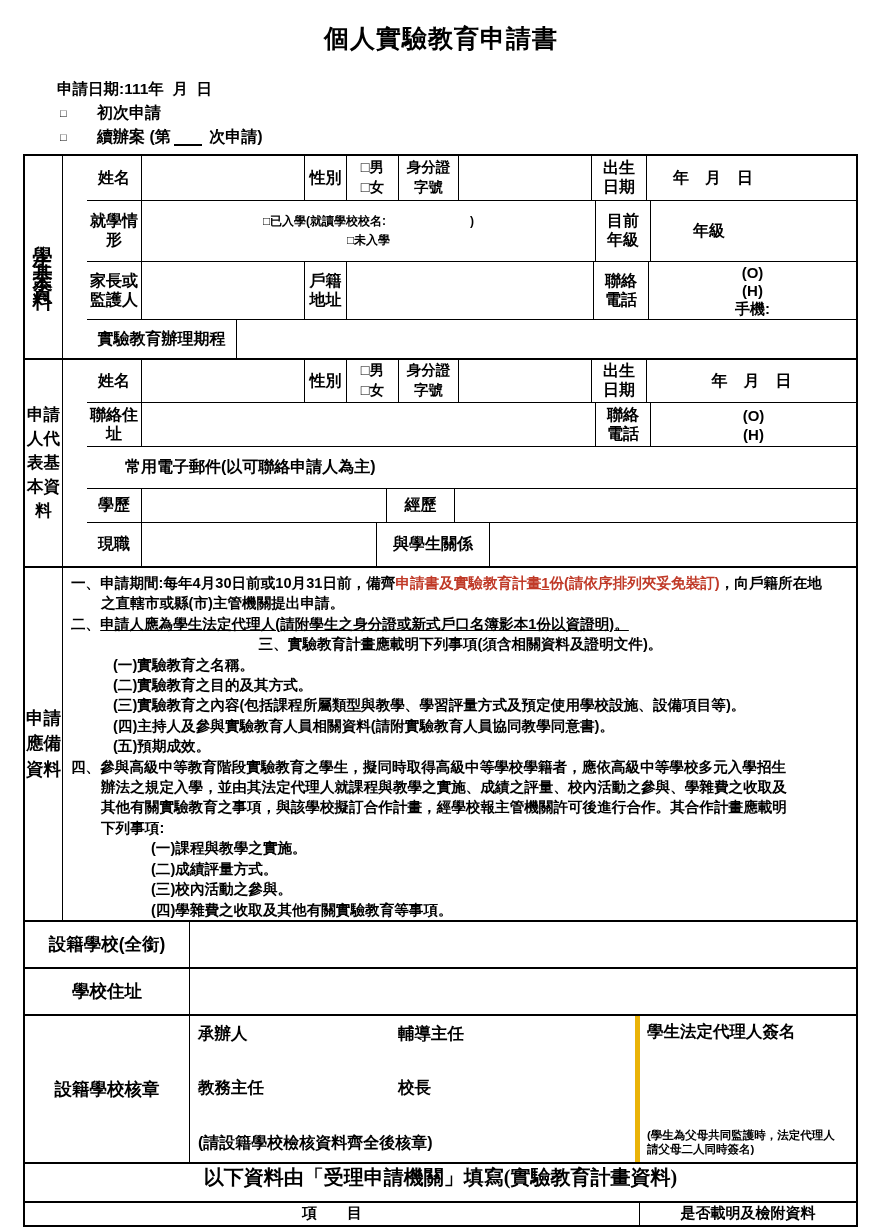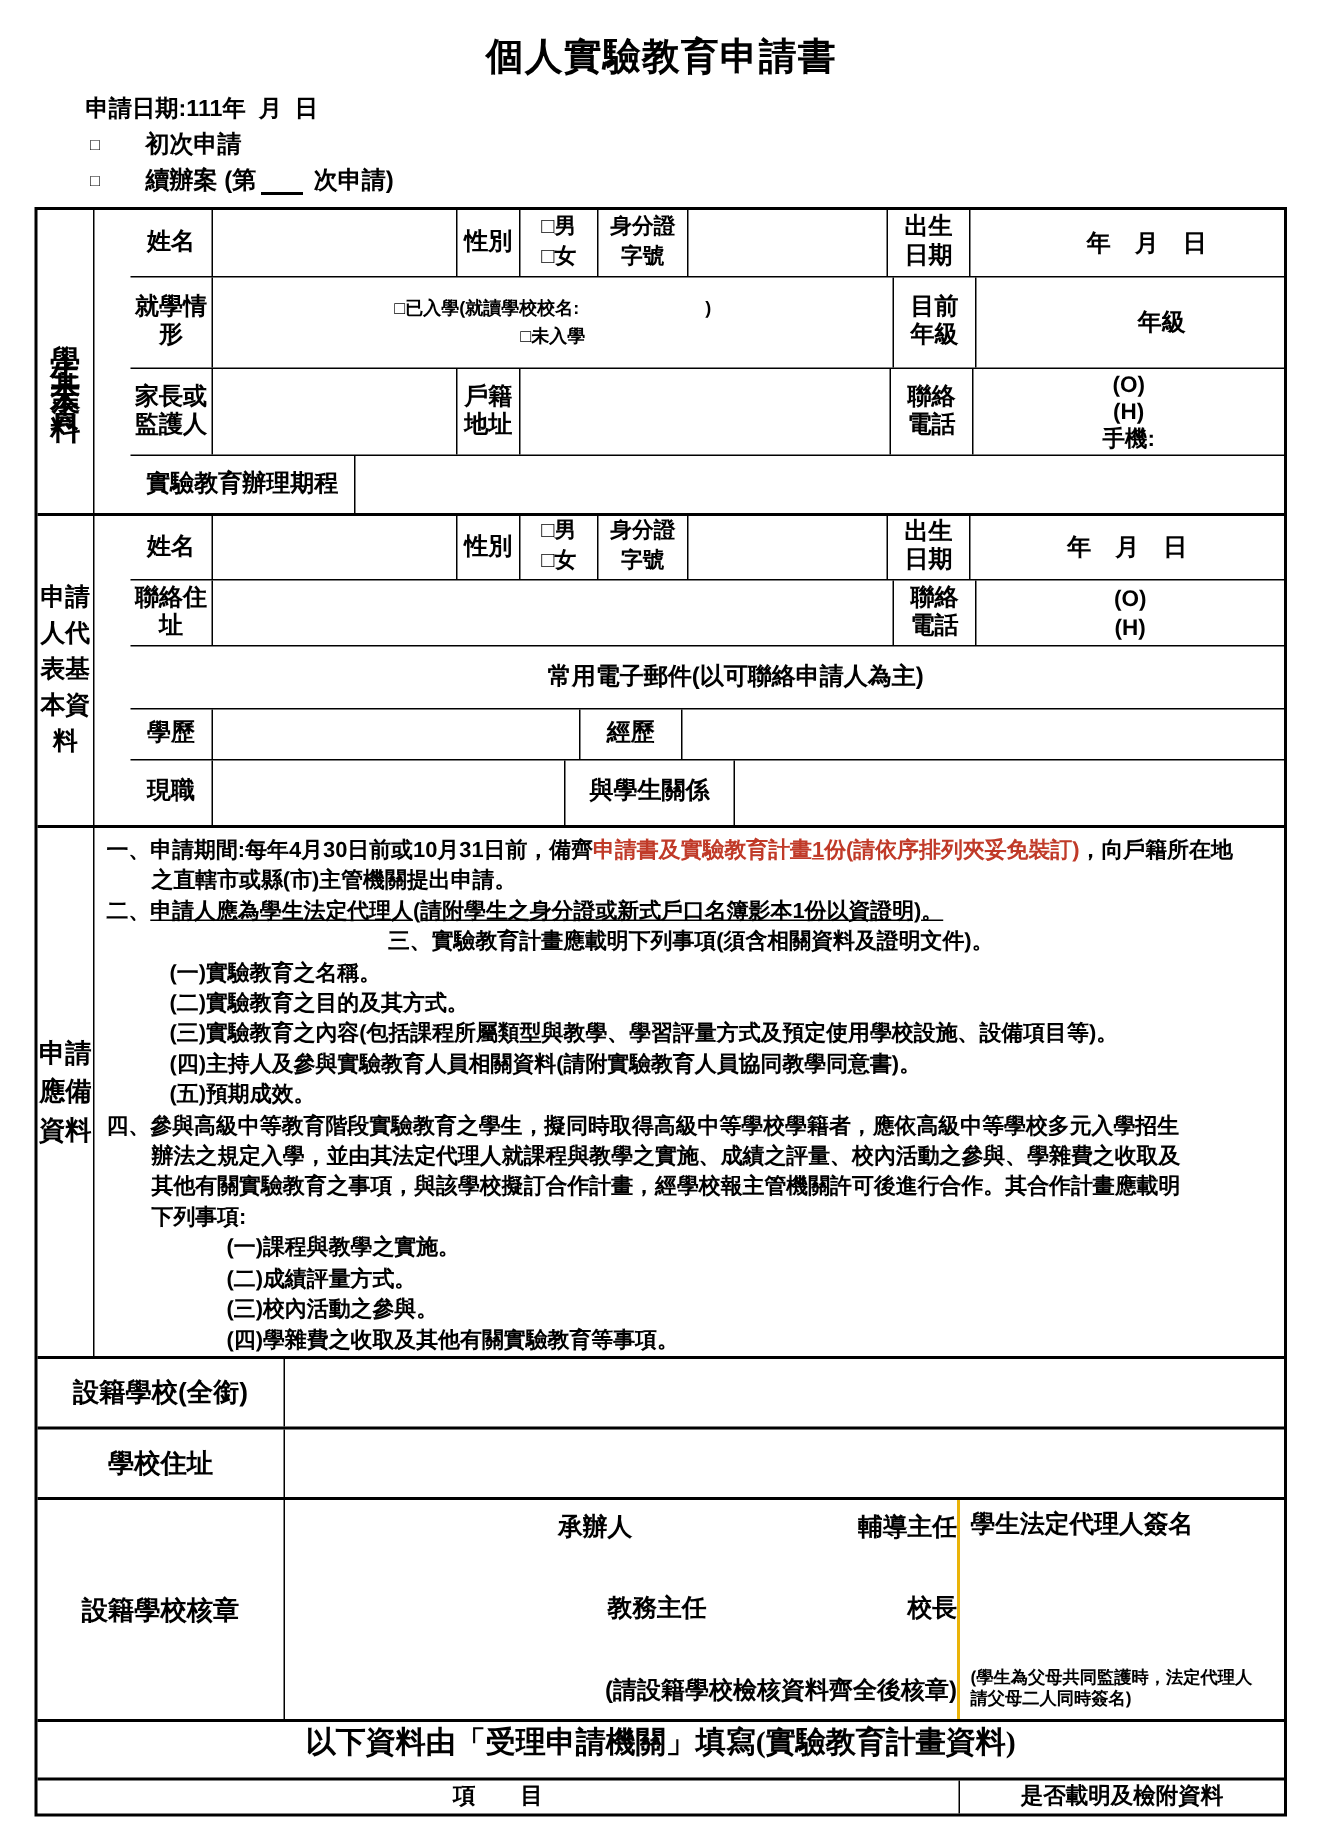--- a/index.html
+++ b/index.html
@@ -3,37 +3,37 @@
 <meta charset="utf-8">
 <style>
   html,body{margin:0;padding:0;background:#fff;}
   body{width:882px;height:1232px;overflow:hidden;color:#000;
        font-family:"Liberation Sans",sans-serif;font-weight:700;}
   .page{position:relative;width:882px;height:1232px;}
 
   .title{margin-top:22px;text-align:center;font-size:25px;line-height:33px;letter-spacing:1px;}
   .title div{white-space:pre;}
 
-  .intro{margin:8px 0 0 57px;font-size:15.5px;line-height:20px;}
+  .intro{margin:24px 0 0 57px;font-size:15.5px;line-height:20px;}
   .chk-row{display:flex;align-items:center;margin-top:4px;font-size:16px;}
   .chk-row .box{font-size:11px;width:13px;margin-left:3px;}
   .chk-row .lbl{margin-left:24px;white-space:pre;}
   .blankline{display:inline-block;width:28px;height:15px;border-bottom:2px solid #000;margin:0 3px;}
 
   .ftable{margin:7px 0 0 23px;width:835px;border:2px solid #000;box-sizing:border-box;background:#fff;}
   .sec{display:flex;border-bottom:2px solid #000;}
   .vlabel{width:37px;border-right:1px solid #000;display:flex;align-items:center;justify-content:center;flex:none;}
   .vtext1{writing-mode:vertical-rl;text-orientation:upright;font-size:20px;letter-spacing:9px;}
   .vtext2{width:35px;font-size:16.5px;line-height:1.45;word-break:break-all;text-align:center;}
   .secbody{flex:1;display:flex;flex-direction:column;min-width:0;}
   .row{display:flex;border-bottom:1px solid #000;margin-left:24px;}
   .row.nb{border-bottom:none;}
   .cell{border-right:1px solid #000;box-sizing:border-box;display:flex;flex-direction:column;
         align-items:center;justify-content:center;text-align:center;flex:none;min-width:0;}
-  .cell.last{border-right:none;flex:1;align-items:center;}
+  .cell.last{border-right:none;flex:1;}
   .lab{font-size:16px;line-height:1.18;}
   .lab .blk{display:block;}
   .sm{font-size:14.5px;line-height:1.35;}
   .leftal{align-items:flex-start;}
   .pre{white-space:pre;}
 
   .notes{flex:1;padding:5px 6px 0 8px;font-size:14.6px;line-height:20.4px;text-align:left;}
   .notes p{margin:0;white-space:pre-wrap;}
   .red{color:#c03a28;}
   .uln{text-decoration:underline;}
@@ -41,22 +41,22 @@
   .ind-b{padding-left:42px;}
   .ind-c{padding-left:80px;}
   .ctr{text-align:center;}
 
   .brow{display:flex;border-bottom:1px solid #000;}
   .brow.bb2{border-bottom:2px solid #000;}
   .brow.nb{border-bottom:none;}
   .blab{width:165px;border-right:1px solid #000;display:flex;align-items:center;justify-content:center;
         font-size:17.5px;flex:none;box-sizing:border-box;}
   .bfill{flex:1;}
-  .stamp-mid{width:450px;flex:none;border-right:2px solid #eab308;box-sizing:border-box;display:flex;
-             flex-direction:column;align-items:flex-end;padding:7px 0 8px 8px;text-align:left;}
+  .stamp-mid{width:450px;flex:none;border-right:5px solid #eab308;box-sizing:border-box;display:flex;
+             flex-direction:column;align-items:flex-start;padding:7px 0 8px 8px;text-align:left;}
   .stamp-line{display:flex;font-size:16.5px;}
   .stamp-col{width:200px;flex:none;}
   .stamp-note{margin-top:auto;font-size:16px;}
   .sign-cell{flex:1;display:flex;flex-direction:column;padding:5px 6px 6px 7px;box-sizing:border-box;text-align:left;}
   .sign-title{font-size:16.5px;}
   .sign-note{margin-top:auto;font-size:11.5px;line-height:14px;font-weight:700;}
   .fillrow{display:flex;align-items:flex-start;justify-content:center;font-size:20px;font-family:Liberation Serif, serif;}
   .itemrow .icol1{width:615px;flex:none;border-right:1px solid #000;box-sizing:border-box;
                   display:flex;align-items:center;justify-content:center;font-size:15px;}
   .itemrow .icol2{flex:1;display:flex;align-items:center;justify-content:center;font-size:15px;}

